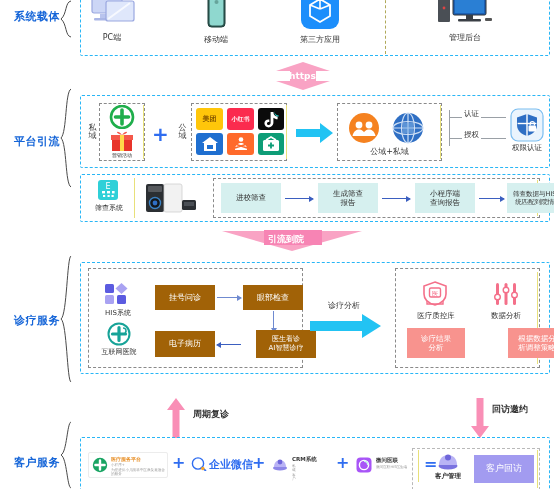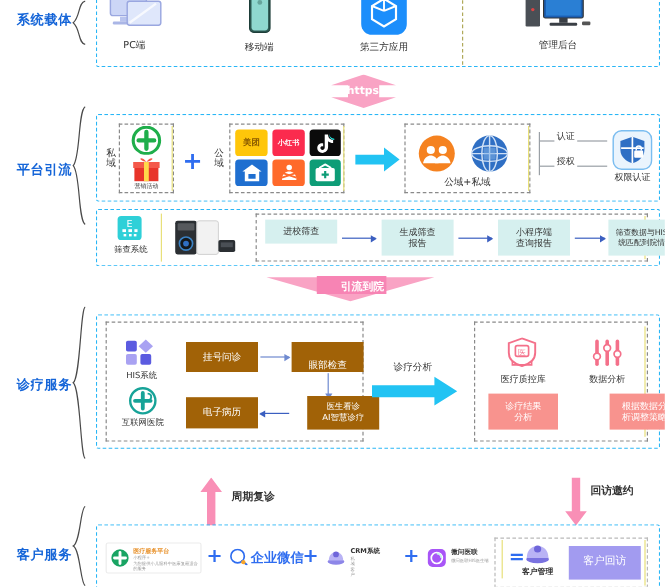--- a/index.html
+++ b/index.html
@@ -265,41 +265,41 @@
   <rect x="6" y="6" width="14" height="6" rx="1" fill="#56595d"></rect>
   <circle cx="13" cy="23" r="5.5" fill="#14181c" stroke="#3b82c4" stroke-width="1.4"></circle>
   <circle cx="13" cy="23" r="2.4" fill="#2f6fc4"></circle>
   <rect x="40" y="20" width="14" height="10" rx="1.5" fill="#2b2f33"></rect>
   <rect x="42" y="22" width="10" height="4" fill="#4a4f55"></rect>
 </svg>
 
 <div class="inner-dash" style="left:213px;top:178px;width:327px;height:40px;"></div>
 <div class="vline" style="left:537px;top:180px;height:36px;"></div>
 
-<div class="pbox teal" style="left:221px;top:183px;width:60px;height:20px;">
+<div class="pbox teal" style="left:221px;top:183px;width:60px;height:30px;">
     <span>进校筛查</span>
   </div>
 <div class="harrow" style="left:285px;top:198px;width:28px;"></div>
 <div class="pbox teal" style="left:318px;top:183px;width:60px;height:30px;white-space:pre-line;"><span>生成筛查
 报告</span></div>
 <div class="harrow" style="left:382px;top:198px;width:28px;"></div>
 <div class="pbox teal" style="left:415px;top:183px;width:60px;height:30px;white-space:pre-line;"><span>小程序端
 查询报告</span></div>
 <div class="harrow" style="left:479px;top:198px;width:25px;"></div>
 <div class="pbox teal" style="left:507px;top:183px;width:62px;height:30px;white-space:pre-line;font-size:6.5px;"><span>筛查数据与HIS系
 统匹配到院情况</span></div>
 
 <div class="pinkband" style="left:222px;top:230px;">
   <svg width="140" height="22" viewBox="0 0 140 22">
     <path d="M0 0 L140 0 L100 8 L100 0 L40 0 L40 8 Z" fill="#f9a3c4" opacity="0"></path>
     <path d="M0 1 L140 1 L70 21 Z" fill="#f9a3c4"></path>
     <rect x="42" y="0" width="58" height="15" fill="#f784b4"></rect>
   </svg>
 </div>
-<div class="band-text" style="left:284px;top:233px;">引流到院</div>
+<div class="band-text" style="left:268px;top:233px;">引流到院</div>
 
 <div class="tier-box" style="left:80px;top:262px;width:470px;height:112px;"></div>
 <div class="inner-dash" style="left:88px;top:268px;width:215px;height:100px;"></div>
 
 <svg class="abs" style="left:104px;top:282px;" width="26" height="24" viewBox="0 0 26 24">
   <rect x="1" y="2" width="9" height="9" rx="1.5" fill="#5b5be0"></rect>
   <path d="M17.5 1 L23.5 6.5 L17.5 12 L11.5 6.5 Z" fill="#a9a2f2"></path>
   <rect x="1" y="13" width="9" height="9" rx="1.5" fill="#a9a2f2"></rect>
   <rect x="13" y="13" width="9" height="9" rx="1.5" fill="#5b5be0"></rect>
 </svg>
@@ -309,21 +309,21 @@
   <circle cx="12" cy="12" r="10.5" fill="none" stroke="#17a398" stroke-width="2"></circle>
   <path d="M12 5.5 L12 18.5 M5.5 12 L18.5 12" stroke="#17a398" stroke-width="3.2" stroke-linecap="round"></path>
   <path d="M16 6 C19 6,20 9,18 11" fill="none" stroke="#17a398" stroke-width="1.6"></path>
 </svg>
 <div class="cap abs" style="left:92px;top:347px;width:54px;font-size:7px;">互联网医院</div>
 
 <div class="pbox purple" style="left:155px;top:285px;width:60px;height:25px;">
     <span>挂号问诊</span>
   </div>
 <div class="harrow thin" style="left:217px;top:297px;width:24px;"></div>
-<div class="pbox purple" style="left:243px;top:285px;width:60px;height:25px;align-items:flex-end;">
+<div class="pbox purple" style="left:243px;top:285px;width:60px;height:25px;">
     <span>眼部检查</span>
   </div>
 <div class="varrow" style="left:273px;top:311px;height:18px;"></div>
 <div class="pbox purple" style="left:256px;top:330px;width:60px;height:28px;white-space:pre-line;font-size:7px;"><span>医生看诊
 AI智慧诊疗</span></div>
 <div class="harrow-l" style="left:217px;top:344px;width:24px;"></div>
 <div class="pbox purple" style="left:155px;top:331px;width:60px;height:26px;">
     <span>电子病历</span>
   </div>
 

